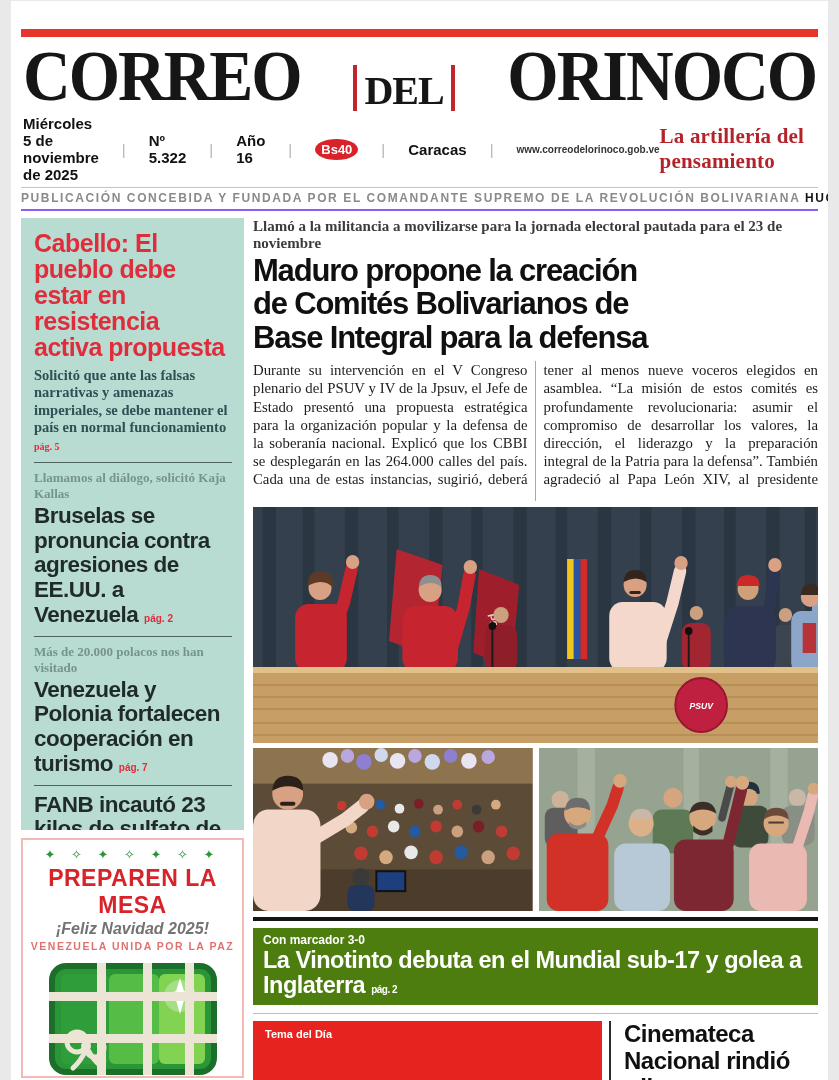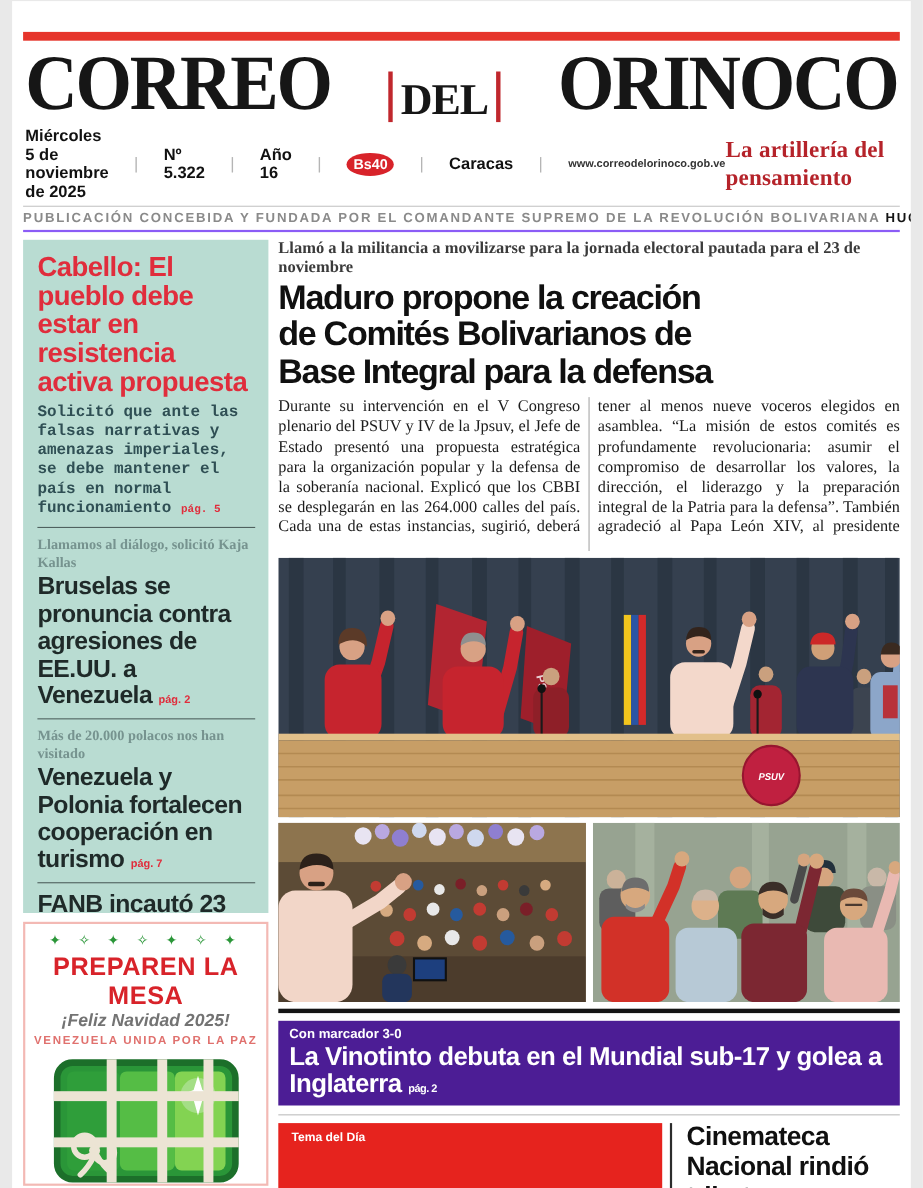--- a/index.html
+++ b/index.html
@@ -21,21 +21,21 @@
   .tagline { font-family:"Liberation Serif",serif; font-weight:bold; color:#b5232a; font-size:21px; letter-spacing:0.2px; }
   .founder { border-top:1px solid #c5c5c5; border-bottom:2px solid #8b5cf6; padding:3px 0 4px 0; font-size:12px; color:#8a8a8a; font-weight:bold; letter-spacing:1.6px; white-space:nowrap; }
   .founder b { color:#141414; }
 
   
   .main { display:grid; grid-template-columns:223px 1fr; gap:9px; margin-top:7px; }
 
   
   .sidebar { background:#b9dcd2; height:612px; padding:12px 12px 10px 13px; overflow:hidden; }
   .sb-head-red { color:#e02d3c; font-weight:bold; font-size:25px; line-height:1.04; letter-spacing:-0.5px; }
-  .sb-deck { font-family:Liberation Mono, monospace; color:#2f4f54; font-size:14.5px; line-height:1.2; font-weight:bold; margin-top:7px; }
+  .sb-deck { font-family:Liberation Serif, serif; color:#2f4f54; font-size:14.5px; line-height:1.2; font-weight:bold; margin-top:7px; }
   .sb-kicker { font-family:"Liberation Serif",serif; color:#76938f; font-size:13px; font-weight:bold; margin-bottom:2px; }
   .sb-head { color:#1f2a29; font-weight:bold; font-size:22.5px; line-height:1.1; letter-spacing:-0.5px; }
   .sb-rule { border:none; border-top:1px solid #4f625f; margin:8px 0 7px 0; }
   .sb-item { margin-bottom:2px; }
   .pag { color:#e02d3c; font-weight:bold; font-size:10px; letter-spacing:0; }
 
   
   .adbox { border:2px solid #f3b9b4; margin-top:8px; height:240px; padding:8px 6px; text-align:center; overflow:hidden; }
   .ad-sparkles { color:#2a9638; font-size:13px; letter-spacing:6px; line-height:1; }
   .ad-line1 { color:#d8232a; font-weight:bold; font-size:23px; letter-spacing:0.5px; margin-top:4px; }
@@ -54,21 +54,21 @@
   .photo svg { width:100%; height:100%; display:block; }
 
   .heavy-rule { border:none; border-top:4px solid #141414; margin-top:6px; }
 
   
   .secondary { display:grid; grid-template-columns:1fr 1fr; border-bottom:1px solid #9a9a9a; padding:7px 0 9px 0; }
   .sec-cell { font-weight:bold; color:#101010; font-size:22px; line-height:1.1; letter-spacing:-0.5px; padding-right:12px; }
   .sec-cell + .sec-cell { border-left:1px solid #8a8a8a; padding-left:12px; padding-right:0; }
 
   
-  .sportsbar { background:#4c1d95; margin-top:7px; padding:5px 10px 7px 10px; }
+  .sportsbar { background:#4d7c0f; margin-top:7px; padding:5px 10px 7px 10px; }
   .sports-kicker { color:#fff; font-weight:bold; font-size:12px; }
   .sports-head { color:#fff; font-weight:bold; font-size:23.5px; letter-spacing:-0.5px; line-height:1.05; margin-top:1px; }
   .pag-w { color:#fff; font-weight:bold; font-size:10px; }
 
   
   .bottomrow { display:grid; grid-template-columns:349px 10px 1fr; margin-top:8px; border-top:1px solid #bdbdbd; padding-top:7px; }
   .themebox { background:#e6231e; color:#fff; padding:7px 12px 9px 12px; }
   .theme-kicker { font-weight:bold; font-size:11px; }
   .vrule { border-left:2px solid #2c2c2c; margin:0 0 0 7px; }
   .culture { padding-left:12px; font-weight:bold; color:#101010; font-size:24px; line-height:1.12; letter-spacing:-0.5px; }

